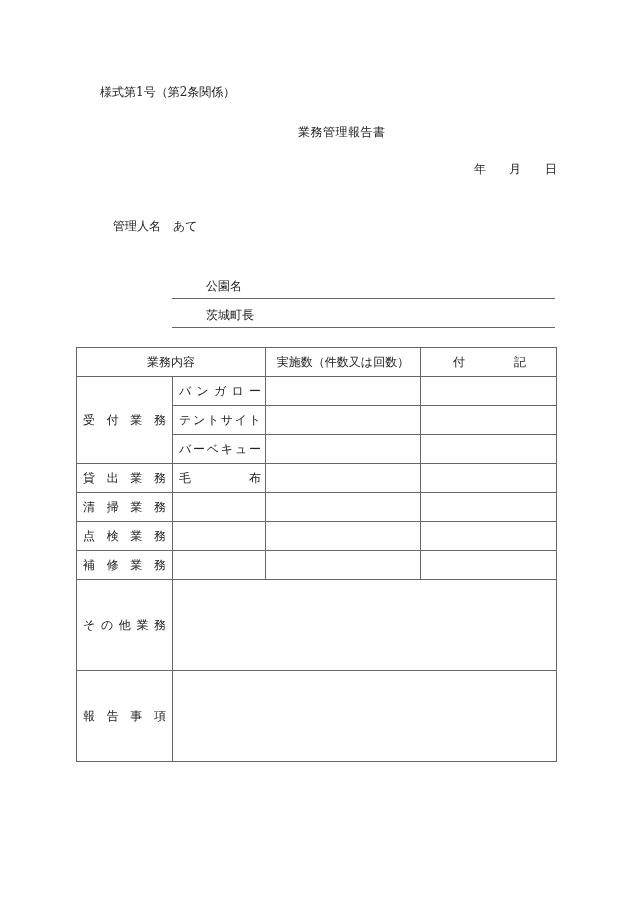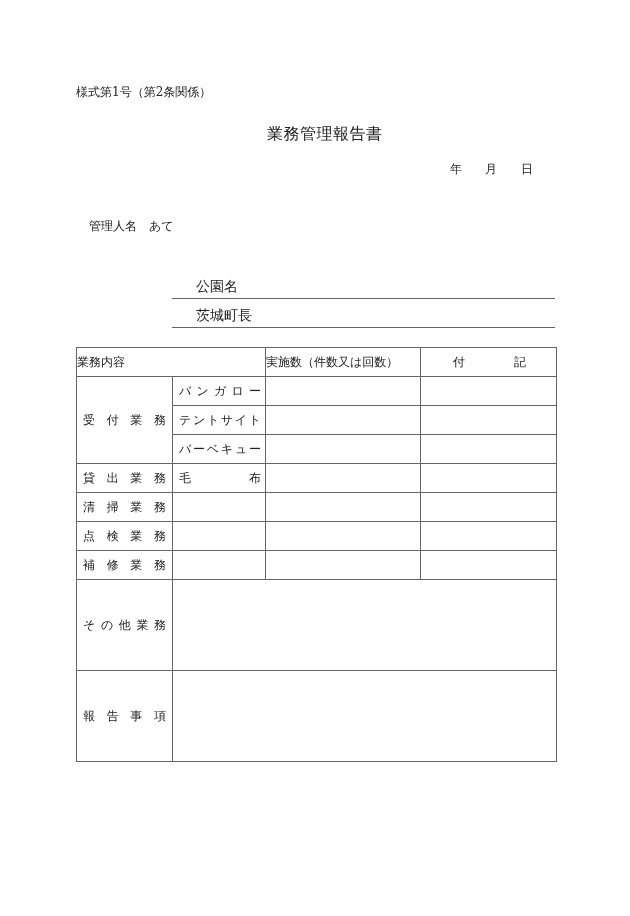--- a/index.html
+++ b/index.html
@@ -1,26 +1,26 @@
 <!DOCTYPE html>
 <html><head>
 <meta charset="utf-8">
 <style>
   html, body { margin: 0; padding: 0; background: #ffffff; }
   body { width: 630px; height: 916px; position: relative; overflow: hidden;
          font-family: "DejaVu Serif", "Liberation Serif", serif; color: #222; font-size: 12px; }
-  .abs { position: absolute; white-space: nowrap; }
+  .abs { position: absolute; white-space: nowrap; margin-left: 24px; }
   .form-no { left: 76px; top: 84px; font-size: 12px; }
-  .title { left: 267px; top: 124px; font-size: 16px; letter-spacing: 0.5px; }
+  .title { left: 274px; top: 124px; font-size: 12px; letter-spacing: 0.5px; }
   .date { top: 161px; font-size: 12px; }
   .addressee { left: 89px; top: 218px; font-size: 12px; }
-  .line-label { left: 196px; font-size: 14px; }
+  .line-label { left: 182px; font-size: 12px; }
   .uline { position: absolute; left: 172px; width: 383px; height: 0; border-top: 1px solid #666; }
   table.report { position: absolute; left: 76px; top: 347px; width: 480px; border-collapse: collapse; table-layout: fixed; }
-  table.report td { border: 1px solid #666; padding: 0; font-size: 12px; height: 28px; text-align: left; vertical-align: middle; margin-top: 36px; }
+  table.report td { border: 1px solid #666; padding: 0; font-size: 12px; height: 28px; text-align: center; vertical-align: middle; margin-top: 36px; }
   .spaced { display: flex; justify-content: space-between; padding: 0 6px 0 6px; }
   .spaced span { display: inline-block; }
   .kana { display: flex; justify-content: space-between; padding: 0 4px 0 6px; }
   .hdr-note { display: flex; justify-content: space-between; padding: 0 30px 0 32px; }
   td.tall { height: 90px !important; }
 </style>
 </head>
 <body>
 
 <div class="abs form-no">様式第1号（第2条関係）</div>

